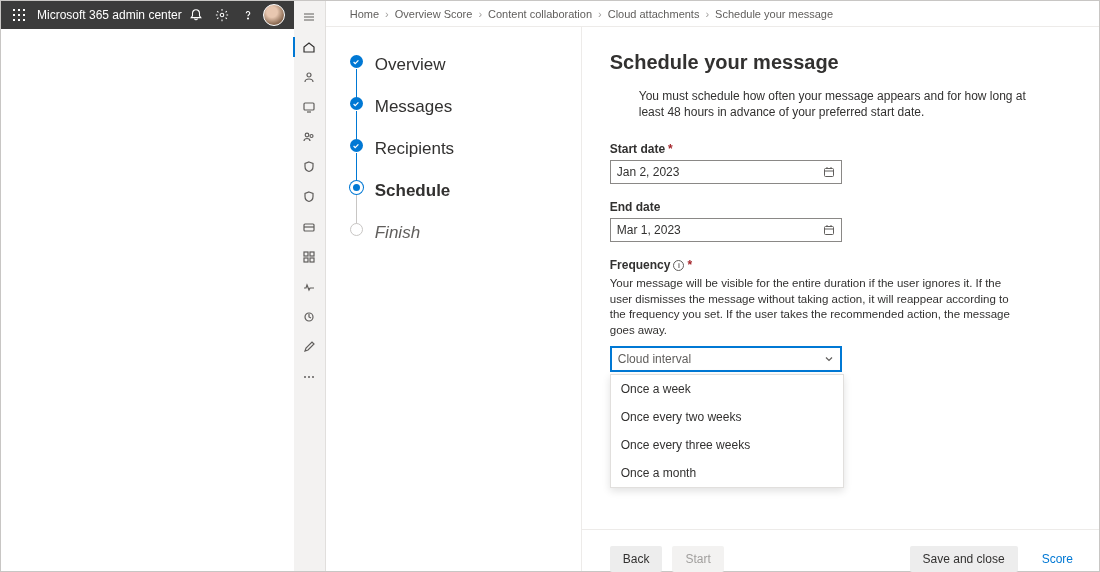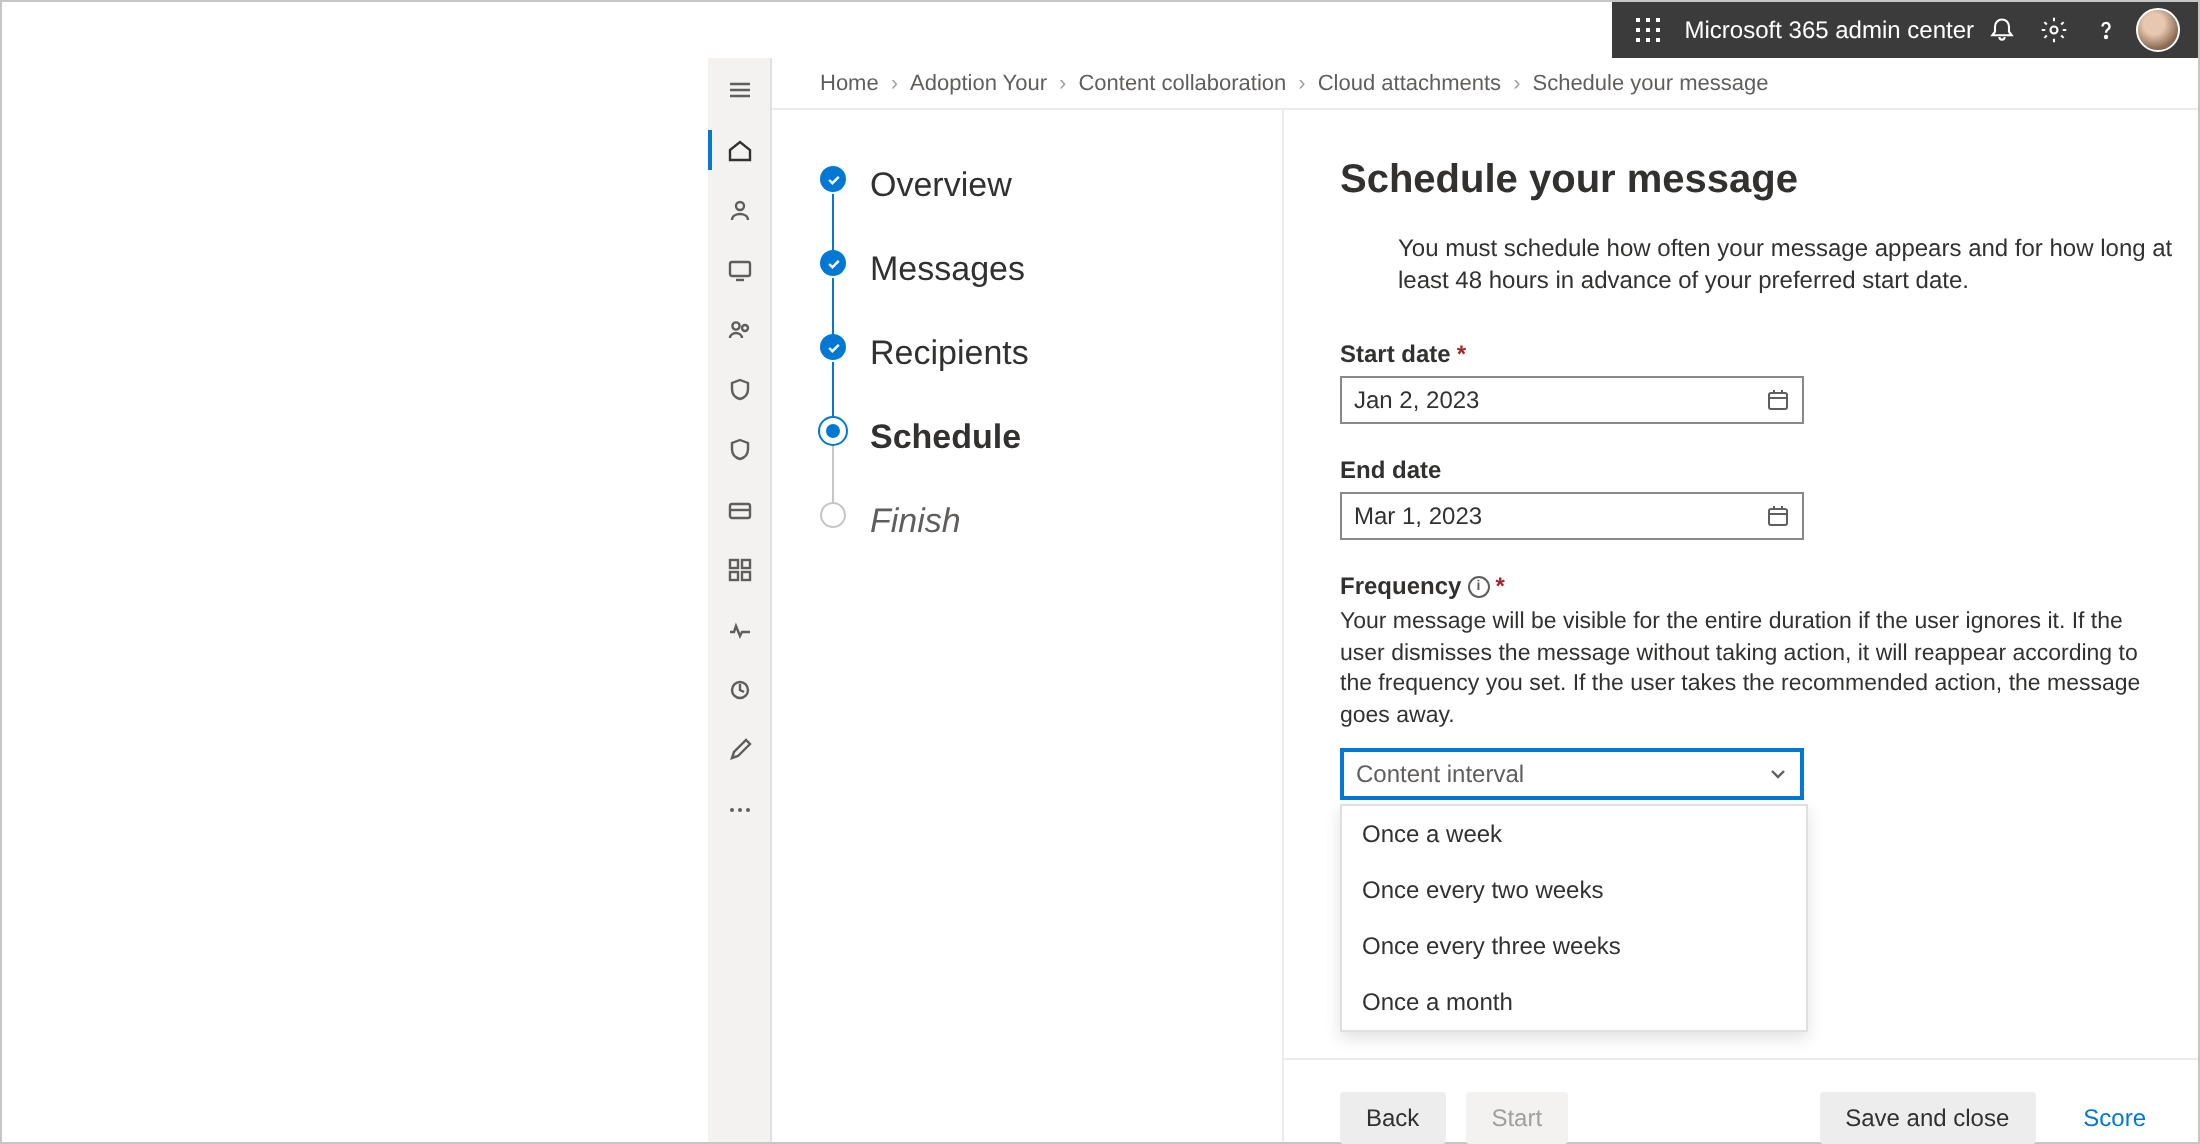--- a/index.html
+++ b/index.html
@@ -1,17 +1,17 @@
 <!DOCTYPE html>
 <html><head>
 <meta charset="utf-8">
 <style>
   * { box-sizing: border-box; margin: 0; padding: 0; }
   html, body { width: 1100px; height: 572px; font-family: "Segoe UI", -apple-system, sans-serif; font-size: 12px; color: #323130; overflow: hidden; }
-  .root { display: flex; flex-direction: column; width: 100%; height: 100%; border: 1px solid #c8c6c4; align-items: flex-end; }
+  .root { display: flex; flex-direction: row; width: 100%; height: 100%; border: 1px solid #c8c6c4; }
   .topbar { height: 28px; background: #3b3b3b; color: #fff; display: flex; align-items: center; padding: 0 8px; }
   .topbar .apps { width: 20px; height: 20px; display: flex; align-items: center; justify-content: center; cursor: pointer; }
   .topbar .title { margin-left: 8px; font-size: 12px; }
   .topbar .spacer { flex: 1; }
   .topbar .ticon { width: 24px; height: 24px; display: flex; align-items: center; justify-content: center; cursor: pointer; margin-left: 2px; }
   .avatar { width: 22px; height: 22px; border-radius: 50%; background: radial-gradient(circle at 40% 35%, #e8c7b0 30%, #8a6a52 70%); border: 1.5px solid #fff; }
   .body { flex: 1; display: flex; min-height: 0; }
   .rail { width: 32px; background: #f3f2f1; border-right: 1px solid #e1dfdd; display: flex; flex-direction: column; align-items: center; padding-top: 6px; gap: 10px; }
   .rail .ricon { width: 20px; height: 20px; display: flex; align-items: center; justify-content: center; color: #605e5c; cursor: pointer; position: relative; }
   .rail .ricon.active::before { content:""; position:absolute; left:-6px; top:0; bottom:0; width:2px; background:#0078d4; }
@@ -178,21 +178,21 @@
             <circle cx="7" cy="7" r="1"></circle>
             <circle cx="11" cy="7" r="1"></circle>
           </svg>
         </div>
     </div>
 
     <div class="main">
       <div class="crumbs">
         <a>Home</a>
           <span class="sep">›</span>
-        <a>Adoption Your</a>
+        <a>Overview Score</a>
           <span class="sep">›</span>
         <a>Content collaboration</a>
           <span class="sep">›</span>
         <a>Cloud attachments</a>
           <span class="sep">›</span>
         <a>Schedule your message</a>
       </div>
 
       <div class="content">
         <div class="wizard">
@@ -269,21 +269,21 @@
             </div>
 
             <div class="field">
               <div class="flabel">
                 <span>Frequency</span>
                 <span class="helpdot">i</span>
                 <span class="req">*</span>
               </div>
               <p class="freqhelp">Your message will be visible for the entire duration if the user ignores it. If the user dismisses the message without taking action, it will reappear according to the frequency you set. If the user takes the recommended action, the message goes away.</p>
               <div class="select">
-                <span>Content interval</span>
+                <span>Cloud interval</span>
                 <span>
                     <svg width="10" height="10" viewBox="0 0 10 10" fill="none" stroke="#605e5c" stroke-width="1.2">
                       <path d="M2 3.5l3 3 3-3"></path>
                     </svg>
                   </span>
                 <div class="dropdown">
                   <div class="opt">Once a week</div>
                   <div class="opt">Once every two weeks</div>
                   <div class="opt">Once every three weeks</div>
                   <div class="opt">Once a month</div>

